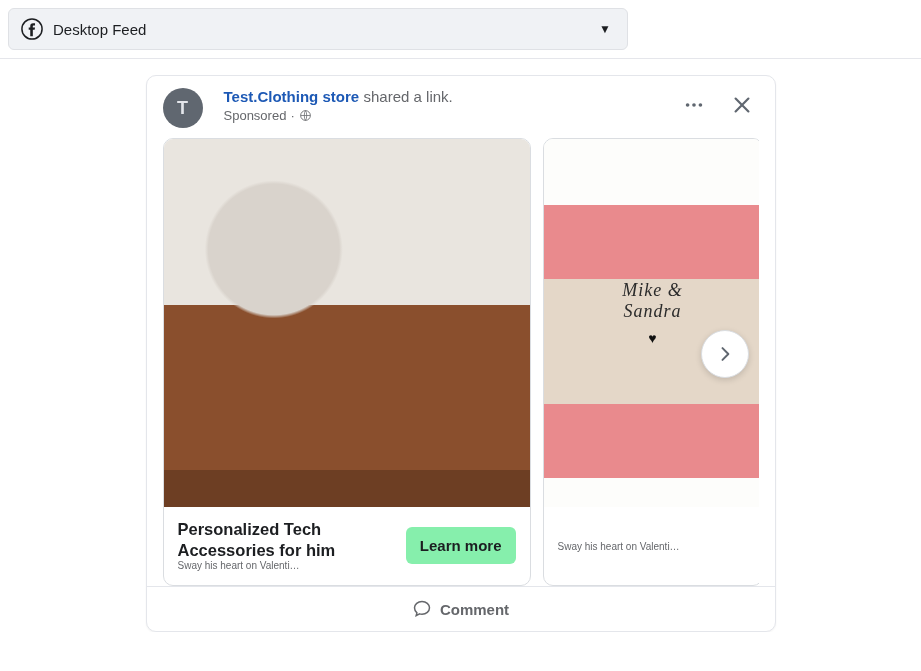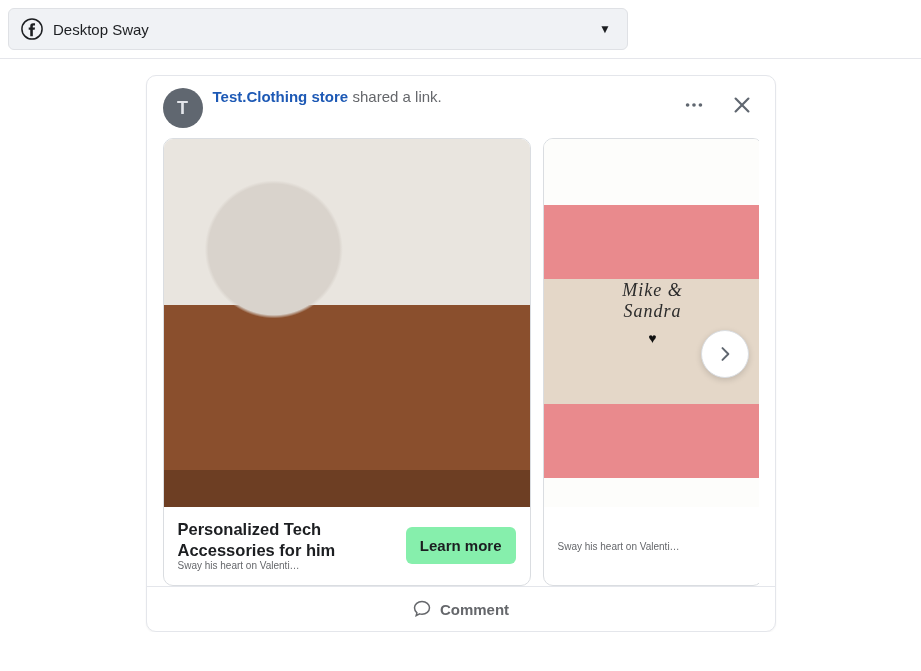--- a/index.html
+++ b/index.html
@@ -22,21 +22,21 @@
     border-radius: 10px; overflow: hidden;
     box-shadow: 0 1px 2px rgba(0,0,0,0.05);
   }
   .post-header { display: flex; align-items: flex-start; padding: 12px 16px 10px 16px; position: relative; }
   .avatar {
     width: 40px; height: 40px; border-radius: 50%;
     background: #606770; color: #e4e6eb;
     display: flex; align-items: center; justify-content: center;
     font-weight: 700; font-size: 18px; margin-right: 10px;
   }
-  .post-header-text { flex: 1; }
+  .post-header-text { flex: 1; margin-left: 11px; }
   .page-name { color: #1d59b5; font-weight: 600; font-size: 15px; text-decoration: none; }
   .shared-link { color: #65676b; font-size: 15px; }
   .meta-line { color: #65676b; font-size: 13px; display: flex; align-items: center; gap: 4px; margin-top: 2px; }
   .header-actions { display: flex; align-items: center; gap: 14px; color: #606770; }
   .header-actions .icon-btn { cursor: pointer; padding: 6px; border-radius: 50%; }
 
   .carousel-wrap { position: relative; padding: 0 16px 0 16px; }
   .carousel { display: flex; gap: 12px; overflow: hidden; }
   .card {
     width: 368px; flex: 0 0 368px;
@@ -96,34 +96,42 @@
   .img2 .heart { position: absolute; left: 50%; top: 52%; transform: translateX(-50%); font-size: 14px; color:#111; }
 </style>
 </head>
 <body>
 
 <div class="topbar">
   <svg class="fb-logo" viewBox="0 0 24 24" fill="none">
     <circle cx="12" cy="12" r="11" stroke="#1c1e21" stroke-width="1.6"></circle>
     <path d="M13.5 8.2h1.8V5.6h-2.2c-2 0-3 1.2-3 3v1.7H8.4v2.6h1.7V20h2.8v-7.1h2l.4-2.6h-2.4v-1.3c0-.6.2-.8.6-.8z" fill="#1c1e21"></path>
   </svg>
-  <span class="topbar-label">Desktop Sway</span>
+  <span class="topbar-label">Desktop Feed</span>
   <span class="topbar-caret">▼</span>
 </div>
 <div class="divider"></div>
 
 <div class="post-card">
   <div class="post-header">
     <div class="avatar">
       <span>T</span>
     </div>
     <div class="post-header-text">
       <div>
         <a href="#" class="page-name">Test.Clothing store</a>
         <span class="shared-link"> <span>shared a link.</span></span>
+      </div>
+      <div class="meta-line">
+        <span>Sponsored</span>
+        <span>·</span>
+        <svg width="13" height="13" viewBox="0 0 24 24">
+          <circle cx="12" cy="12" r="9" stroke="#65676b" stroke-width="1.6" fill="none"></circle>
+          <path d="M3 12h18M12 3c3 3 3 15 0 18M12 3c-3 3-3 15 0 18" stroke="#65676b" stroke-width="1.4" fill="none"></path>
+        </svg>
       </div>
     </div>
     <div class="header-actions">
       <span class="icon-btn">
         <svg width="22" height="22" viewBox="0 0 24 24">
           <circle cx="5" cy="12" r="2" fill="#606770"></circle>
             <circle cx="12" cy="12" r="2" fill="#606770"></circle>
             <circle cx="19" cy="12" r="2" fill="#606770"></circle>
         </svg>
       </span>

